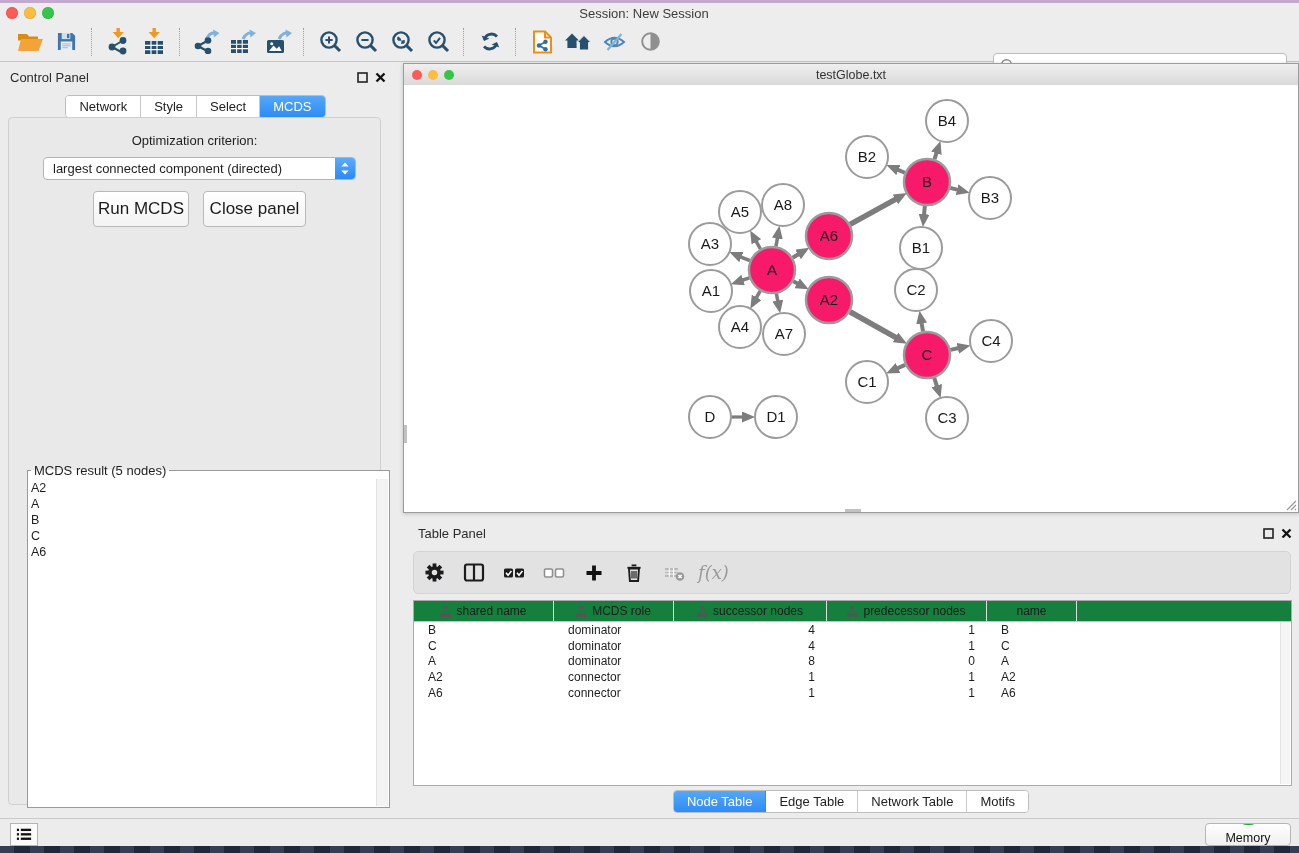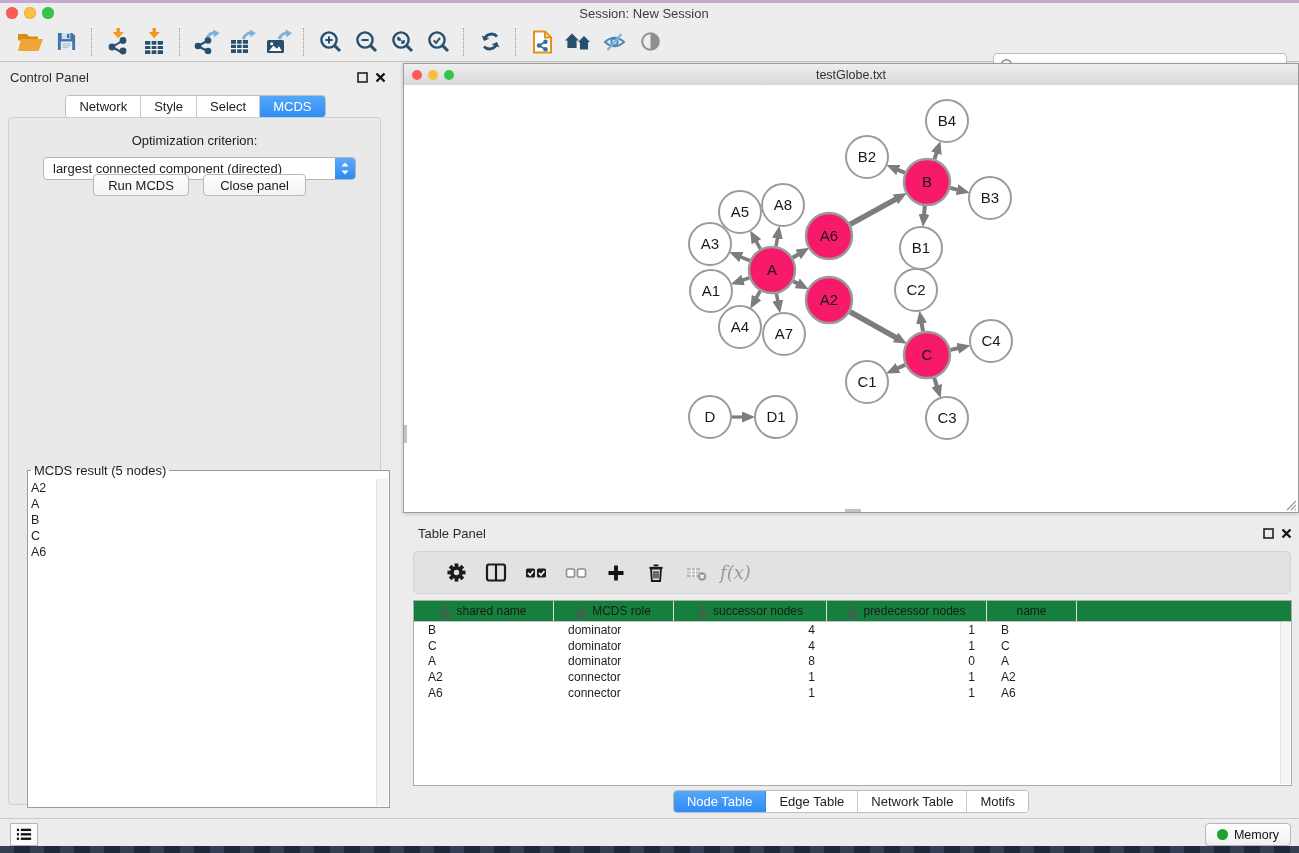--- a/index.html
+++ b/index.html
@@ -29,52 +29,52 @@
   .seg{display:inline-flex;border:1px solid #bdbdbd;border-radius:4px;overflow:hidden;background:#fff;height:21px;}
   .seg-tab{padding:0 13px;font-size:13px;color:#222;display:flex;align-items:center;border-right:1px solid #c9c9c9;background:#fff;white-space:nowrap;}
   .seg-tab:last-child{border-right:none;}
   .seg-tab.active{background:linear-gradient(#55a7f8,#2e8cf6);color:#fff;border-right-color:#2e8cf6;}
   #cp-tabs-wrap{position:absolute;left:0;right:0;top:33px;text-align:center;}
   #cp-pane{position:absolute;left:8px;top:55px;width:373px;height:688px;border:1px solid #cfcfcf;border-radius:4px;background:#e9e9e9;box-sizing:border-box;}
   #opt-label{position:absolute;left:0;right:0;top:15px;text-align:center;font-size:13px;}
   #criterion-select{position:absolute;left:34px;top:39px;width:313px;height:23px;background:#fff;border:1px solid #b5b5b5;border-radius:4px;box-sizing:border-box;display:flex;align-items:center;}
   #criterion-select .val{flex:1;font-size:13px;padding-left:9px;white-space:nowrap;overflow:hidden;}
   #criterion-select .stepper{width:20px;height:100%;border-radius:0 3px 3px 0;background:linear-gradient(#5babf9,#2c8af6);display:flex;align-items:center;justify-content:center;}
-  .cp-btn{position:absolute;top:56px;height:22px;background:linear-gradient(#ffffff,#f3f3f3);border:1px solid #b9b9b9;border-radius:4px;font-size:13px;display:flex;align-items:center;justify-content:center;box-sizing:border-box;color:#1c1c1c;}
+  .cp-btn{position:absolute;top:73px;height:36px;background:linear-gradient(#ffffff,#f3f3f3);border:1px solid #b9b9b9;border-radius:4px;font-size:17px;display:flex;align-items:center;justify-content:center;box-sizing:border-box;color:#1c1c1c;}
   #mcds-result{position:absolute;left:10px;top:337px;width:363px;height:345px;border:1px solid #9a9a9a;background:#fff;margin:8px;padding:0;box-sizing:border-box;}
   #mcds-result legend{font-size:13px;margin-left:3px;padding:0 3px;background:transparent;}
   #mcds-list{position:absolute;left:3px;top:2px;right:14px;bottom:2px;font-size:12.5px;line-height:16px;overflow:hidden;}
   #mcds-scroll{position:absolute;right:1px;top:1px;bottom:1px;width:11px;background:#f3f3f3;border-left:1px solid #e2e2e2;}
   
   #net-window{left:403px;top:63px;width:896px;height:450px;background:#c4b5fd;border:1px solid #9c9c9c;box-sizing:border-box;box-shadow:0 1px 4px rgba(0,0,0,.18);}
   #net-titlebar{position:absolute;left:0;top:0;right:0;height:21px;background:linear-gradient(#efefef,#d9d9d9);border-bottom:1px solid #b4b4b4;}
   #net-titlebar .light{top:6px;width:10px;height:10px;}
   #net-title{position:absolute;left:0;right:0;top:4px;text-align:center;font-size:12.5px;color:#333;}
   #net-canvas{position:absolute;left:0;top:21px;width:894px;height:427px;background:#fff;}
   #resize-grip{position:absolute;right:1px;bottom:1px;}
   .scroll-nub-v{position:absolute;left:0;top:340px;width:3px;height:18px;background:#c2c2c2;}
   .scroll-nub-h{position:absolute;left:441px;bottom:0;width:16px;height:3px;background:#c2c2c2;}
   
   #table-panel{left:403px;top:519px;width:896px;height:299px;background:#ececec;}
   #tp-title{position:absolute;left:15px;top:7px;font-size:13px;color:#2c2c2c;}
-  #tp-toolbar{position:absolute;left:10px;top:32px;width:878px;height:43px;background:#e2e2e2;border:1px solid #d4d4d4;border-radius:5px;box-sizing:border-box;display:flex;align-items:center;padding-left:22px;}
+  #tp-toolbar{position:absolute;left:10px;top:32px;width:878px;height:43px;background:#e2e2e2;border:1px solid #d4d4d4;border-radius:5px;box-sizing:border-box;display:flex;align-items:center;padding-left:0;}
   #tp-toolbar .tbtn{width:40px;}
   #tp-table{position:absolute;left:10px;top:81px;width:879px;height:186px;background:#fff;border:1px solid #ababab;box-sizing:border-box;overflow:hidden;}
   #tp-header{display:flex;height:20px;background:#15803d;border-bottom:1px solid #c2c2c2;}
   .hcell{display:flex;align-items:center;justify-content:center;gap:5px;font-size:12px;color:#1a1a1a;border-right:1px solid #dcdcdc;box-sizing:border-box;}
   .trow{display:flex;height:15.7px;align-items:center;}
   .tcell{font-size:12px;box-sizing:border-box;white-space:nowrap;overflow:hidden;}
   .tcell.left{padding-left:14px;text-align:left;}
   .tcell.right{padding-right:12px;text-align:right;}
   #tp-scroll{position:absolute;right:1px;top:21px;bottom:1px;width:9px;background:#f5f5f5;border-left:1px solid #e3e3e3;}
   #tp-tabs-wrap{position:absolute;left:0;right:0;top:271px;text-align:center;}
   
   #statusbar{left:0;top:818px;width:100%;height:28px;background:#ececec;border-top:1px solid #c9c9c9;}
   #list-btn{position:absolute;left:10px;top:4px;width:26px;height:21px;background:#fafafa;border:1px solid #b5b5b5;display:flex;align-items:center;justify-content:center;}
-  #memory-btn{position:absolute;right:8px;top:4px;width:84px;height:21px;background:linear-gradient(#fefefe,#f0f0f0);border:1px solid #b5b5b5;border-radius:4px;display:flex;align-items:center;justify-content:center;gap:6px;font-size:12.5px;color:#111;}
+  #memory-btn{position:absolute;right:8px;top:4px;width:84px;height:21px;background:linear-gradient(#fefefe,#f0f0f0);border:1px solid #b5b5b5;border-radius:4px;display:flex;align-items:center;justify-content:center;gap:6px;font-size:12.5px;color:#111;flex-direction:column;}
   #memory-dot{width:11px;height:11px;border-radius:50%;background:#1fa32e;}
   #bottom-strip{left:0;top:846px;width:100%;height:7px;background:#242e45;
     background-image:repeating-linear-gradient(90deg,rgba(255,255,255,.08) 0 14px,rgba(0,0,0,.15) 14px 30px);}
   svg{display:block;}
 </style>
 </head>
 <body>
 
 <div id="app">
 

